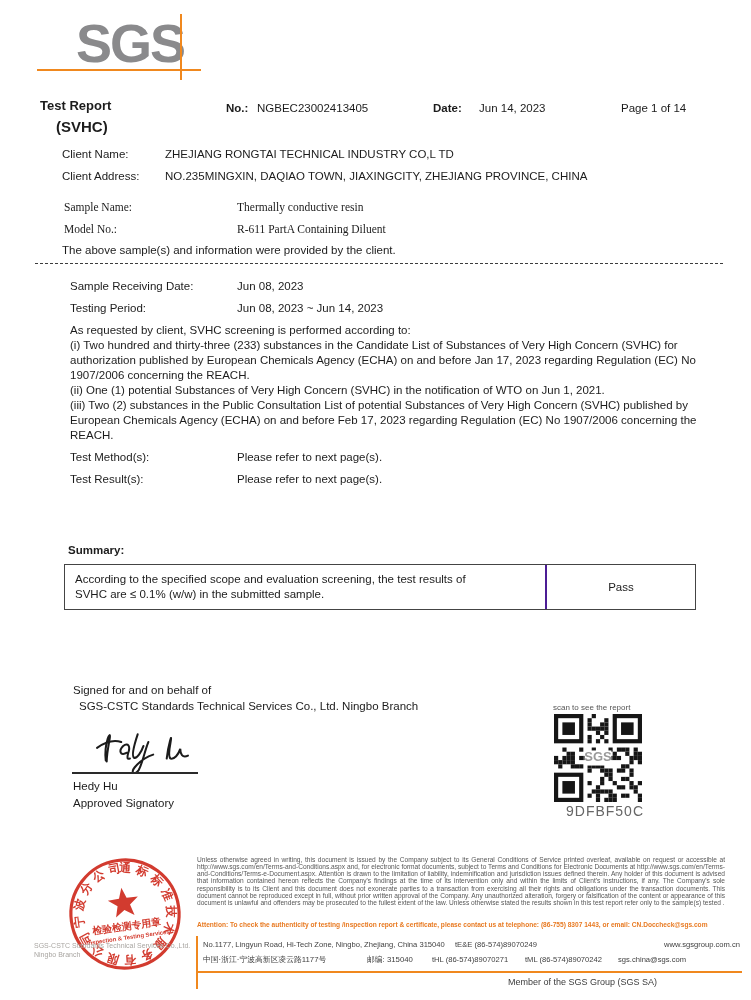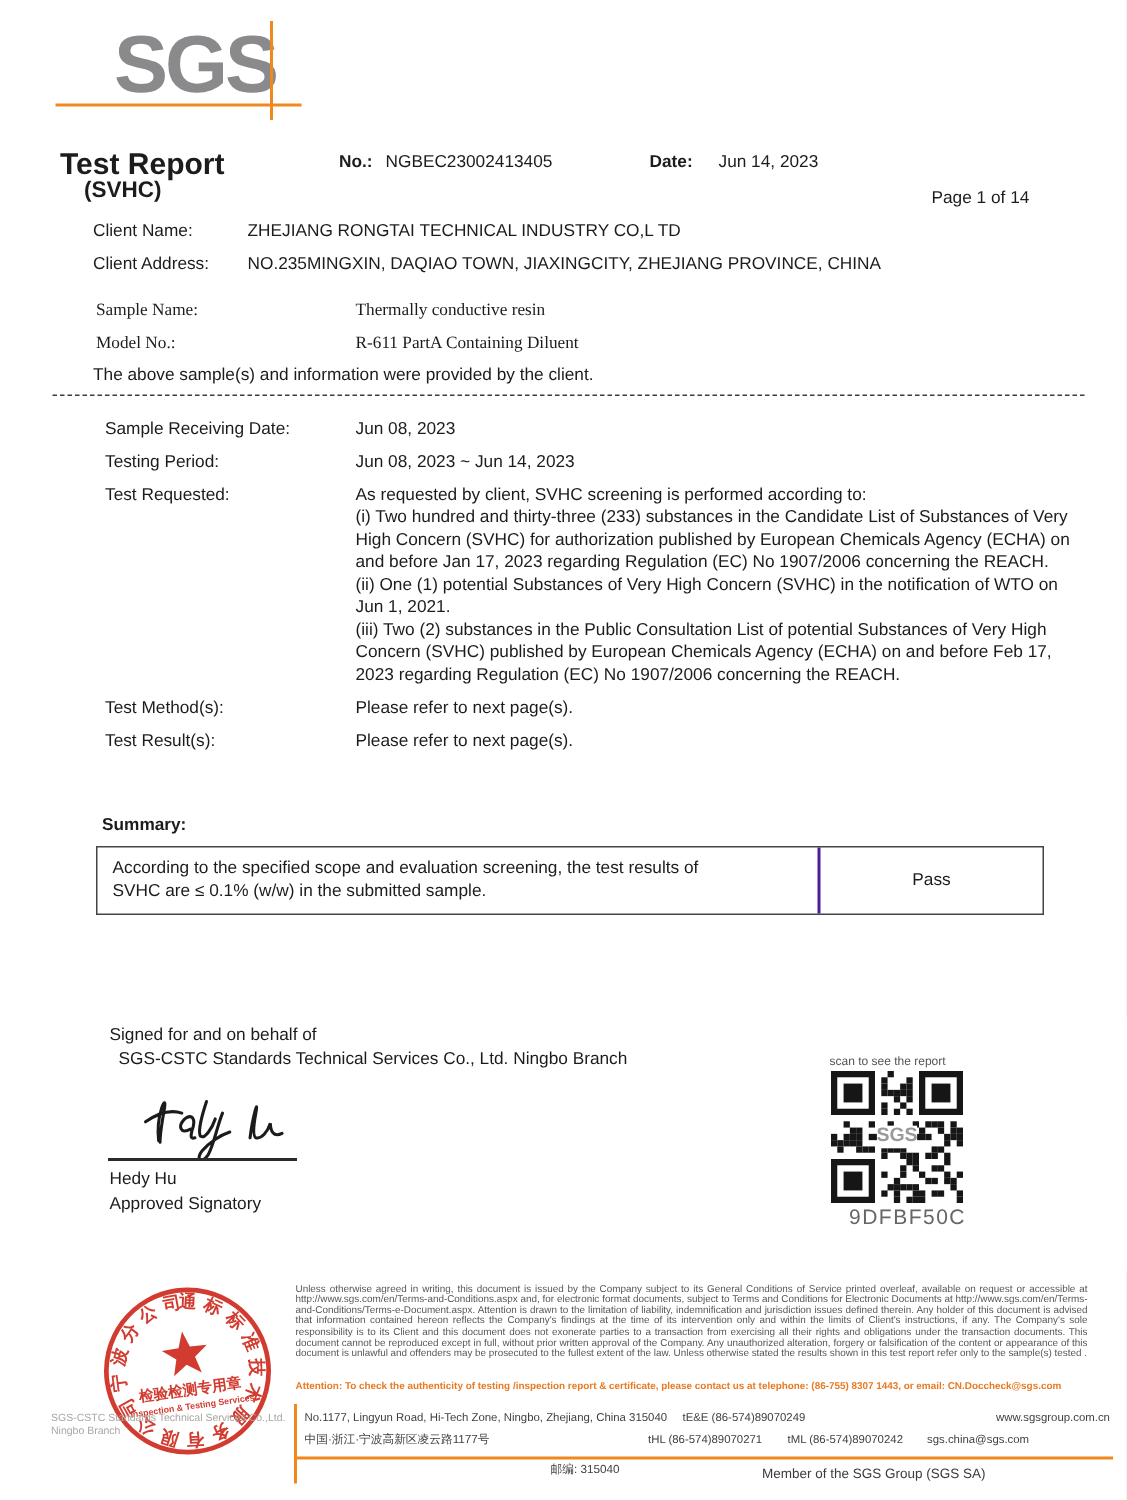--- a/index.html
+++ b/index.html
@@ -7,21 +7,21 @@
     position:relative;width:751px;height:1000px;background:#ffffff;
     font-family:"Liberation Sans","DejaVu Sans",sans-serif;color:#1c1c1c;
     overflow:hidden;margin:0 auto;
   }
   .abs{position:absolute;}
   
   .logo-text{font-size:54px;font-weight:bold;color:#8a8a8c;letter-spacing:-2px;line-height:1;}
   .logo-hline{height:2px;background:#f0881e;}
   .logo-vline{width:2px;background:#f0881e;}
   
-  .title{font-size:20px;font-weight:bold;line-height:1.2;}
+  .title{font-size:13px;font-weight:bold;line-height:1.2;}
   .title-sub{font-size:15px;font-weight:bold;}
   .hlabel{font-size:11.5px;font-weight:bold;}
   .hval{font-size:11.5px;}
   
   .row{display:flex;margin-bottom:7px;font-size:11.5px;line-height:15px;}
   .row .lbl{flex:0 0 auto;}
   .client-row .lbl{width:103px;}
   .sample-row .lbl{width:173px;}
   .det-row .lbl{width:167px;}
   .row .val{flex:1;}
@@ -59,21 +59,21 @@
   <div class="abs logo-text" style="left:76px;top:16px;">SGS</div>
   <div class="abs logo-hline" style="left:37px;top:69px;width:164px;"></div>
   <div class="abs logo-vline" style="left:180px;top:14px;height:66px;"></div>
 
   <div class="abs title" style="left:40px;top:98px;">Test Report</div>
   <div class="abs title-sub" style="left:56px;top:118px;">(SVHC)</div>
   <div class="abs hlabel" style="left:226px;top:102px;">No.:</div>
   <div class="abs hval" style="left:257px;top:102px;">NGBEC23002413405</div>
   <div class="abs hlabel" style="left:433px;top:102px;">Date:</div>
   <div class="abs hval" style="left:479px;top:102px;">Jun 14, 2023</div>
-  <div class="abs hval" style="left:621px;top:102px;margin-top:24px;">Page 1 of 14</div>
+  <div class="abs hval" style="left:621px;top:102px;">Page 1 of 14</div>
 
   <div class="abs" style="left:62px;top:147px;width:650px;">
     <div class="row client-row">
       <span class="lbl">Client Name:</span>
       <span class="val">ZHEJIANG RONGTAI TECHNICAL INDUSTRY CO,L TD</span>
     </div>
     <div class="row client-row">
       <span class="lbl">Client Address:</span>
       <span class="val">NO.235MINGXIN, DAQIAO TOWN, JIAXINGCITY, ZHEJIANG PROVINCE, CHINA</span>
     </div>
@@ -95,21 +95,20 @@
   <div class="abs" style="left:70px;top:279px;width:648px;">
     <div class="row det-row">
       <span class="lbl">Sample Receiving Date:</span>
       <span class="val">Jun 08, 2023</span>
     </div>
     <div class="row det-row">
       <span class="lbl">Testing Period:</span>
       <span class="val">Jun 08, 2023 ~ Jun 14, 2023</span>
     </div>
     <div class="row det-row">
-      <span class="lbl">Test Requested:</span>
       <span class="val prewrap">As requested by client, SVHC screening is performed according to:
 (i) Two hundred and thirty-three (233) substances in the Candidate List of Substances of Very High Concern (SVHC) for authorization published by European Chemicals Agency (ECHA) on and before Jan 17, 2023 regarding Regulation (EC) No 1907/2006 concerning the REACH.
 (ii) One (1) potential Substances of Very High Concern (SVHC) in the notification of WTO on Jun 1, 2021.
 (iii) Two (2) substances in the Public Consultation List of potential Substances of Very High Concern (SVHC) published by European Chemicals Agency (ECHA) on and before Feb 17, 2023 regarding Regulation (EC) No 1907/2006 concerning the REACH.</span>
     </div>
     <div class="row det-row">
       <span class="lbl">Test Method(s):</span>
       <span class="val">Please refer to next page(s).</span>
     </div>
     <div class="row det-row">
@@ -286,20 +285,20 @@
   </div>
 
   <div class="abs legal" style="left:197px;top:856px;width:528px;">Unless otherwise agreed in writing, this document is issued by the Company subject to its General Conditions of Service printed overleaf, available on request or accessible at http://www.sgs.com/en/Terms-and-Conditions.aspx and, for electronic format documents, subject to Terms and Conditions for Electronic Documents at http://www.sgs.com/en/Terms-and-Conditions/Terms-e-Document.aspx. Attention is drawn to the limitation of liability, indemnification and jurisdiction issues defined therein. Any holder of this document is advised that information contained hereon reflects the Company's findings at the time of its intervention only and within the limits of Client's instructions, if any. The Company's sole responsibility is to its Client and this document does not exonerate parties to a transaction from exercising all their rights and obligations under the transaction documents. This document cannot be reproduced except in full, without prior written approval of the Company. Any unauthorized alteration, forgery or falsification of the content or appearance of this document is unlawful and offenders may be prosecuted to the fullest extent of the law. Unless otherwise stated the results shown in this test report refer only to the sample(s) tested .</div>
   <div class="abs attention" style="left:197px;top:921px;width:528px;">Attention: To check the authenticity of testing /inspection report &amp; certificate, please contact us at telephone: (86-755) 8307 1443, or email: CN.Doccheck@sgs.com</div>
 
   <div class="abs orange-v" style="left:196px;top:936px;height:53px;"></div>
   <div class="abs addr" style="left:203px;top:940px;">No.1177, Lingyun Road, Hi-Tech Zone, Ningbo, Zhejiang, China 315040</div>
   <div class="abs addr" style="left:455px;top:940px;">tE&amp;E (86-574)89070249</div>
   <div class="abs addr" style="left:628px;top:940px;margin-left:36px;">www.sgsgroup.com.cn</div>
   <div class="abs addr cn" style="left:203px;top:954px;">中国·浙江·宁波高新区凌云路1177号</div>
-  <div class="abs addr cn" style="left:367px;top:954px;margin-top:20px;">邮编: 315040</div>
+  <div class="abs addr cn" style="left:367px;top:954px;">邮编: 315040</div>
   <div class="abs addr" style="left:432px;top:955px;">tHL (86-574)89070271</div>
   <div class="abs addr" style="left:525px;top:955px;">tML (86-574)89070242</div>
   <div class="abs addr" style="left:618px;top:955px;">sgs.china@sgs.com</div>
   <div class="abs orange-h" style="left:196px;top:971px;width:546px;"></div>
   <div class="abs member" style="left:508px;top:977px;">Member of the SGS Group (SGS SA)</div>
 
 </div>
 
 </body></html>

